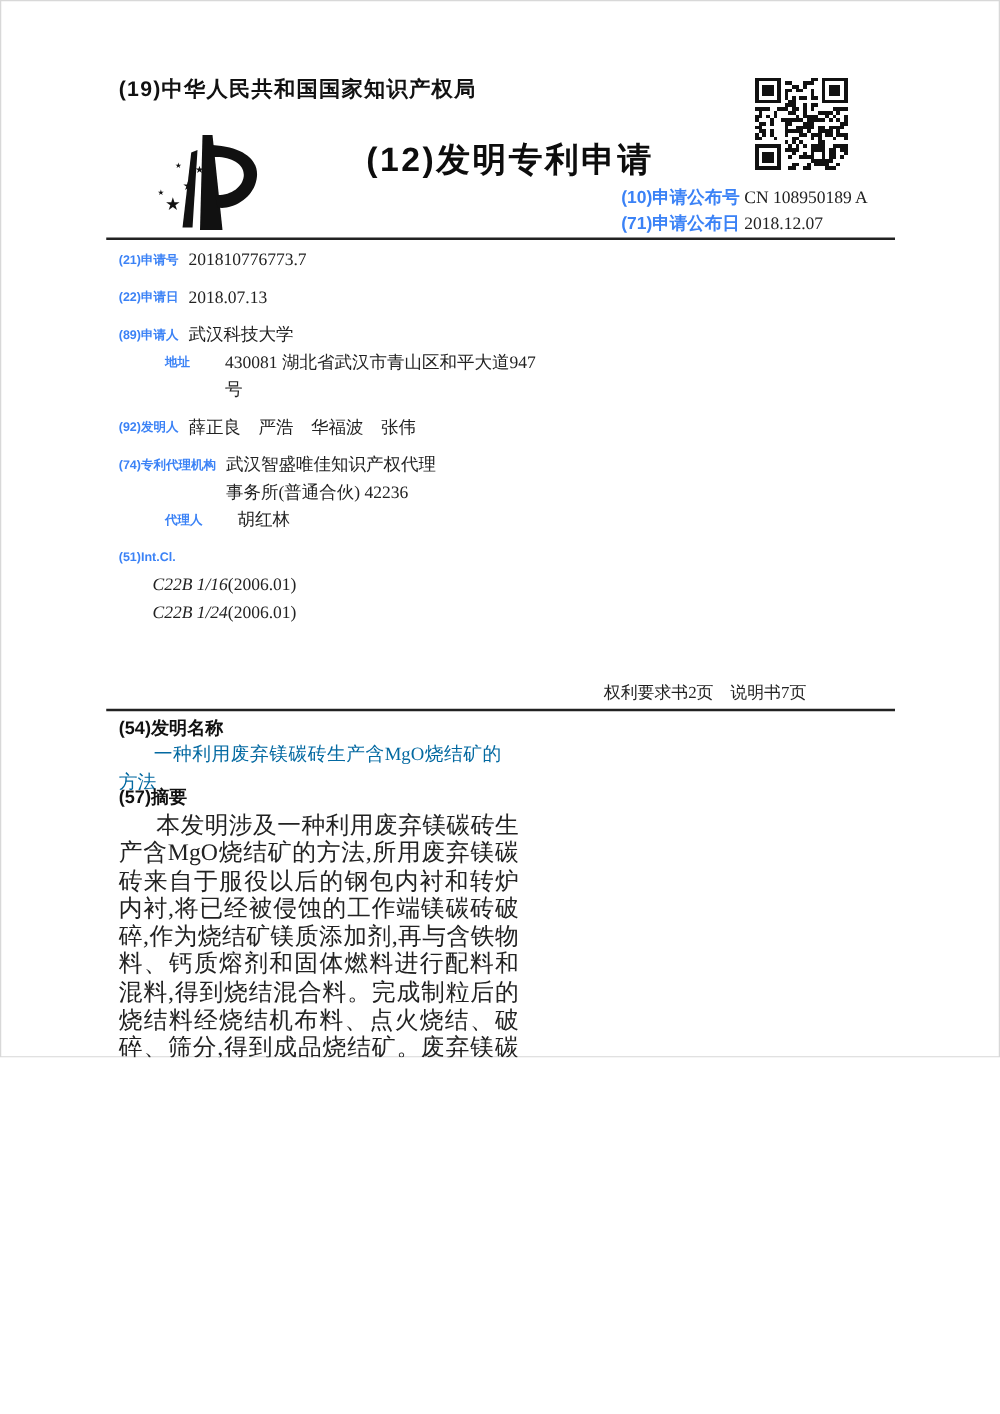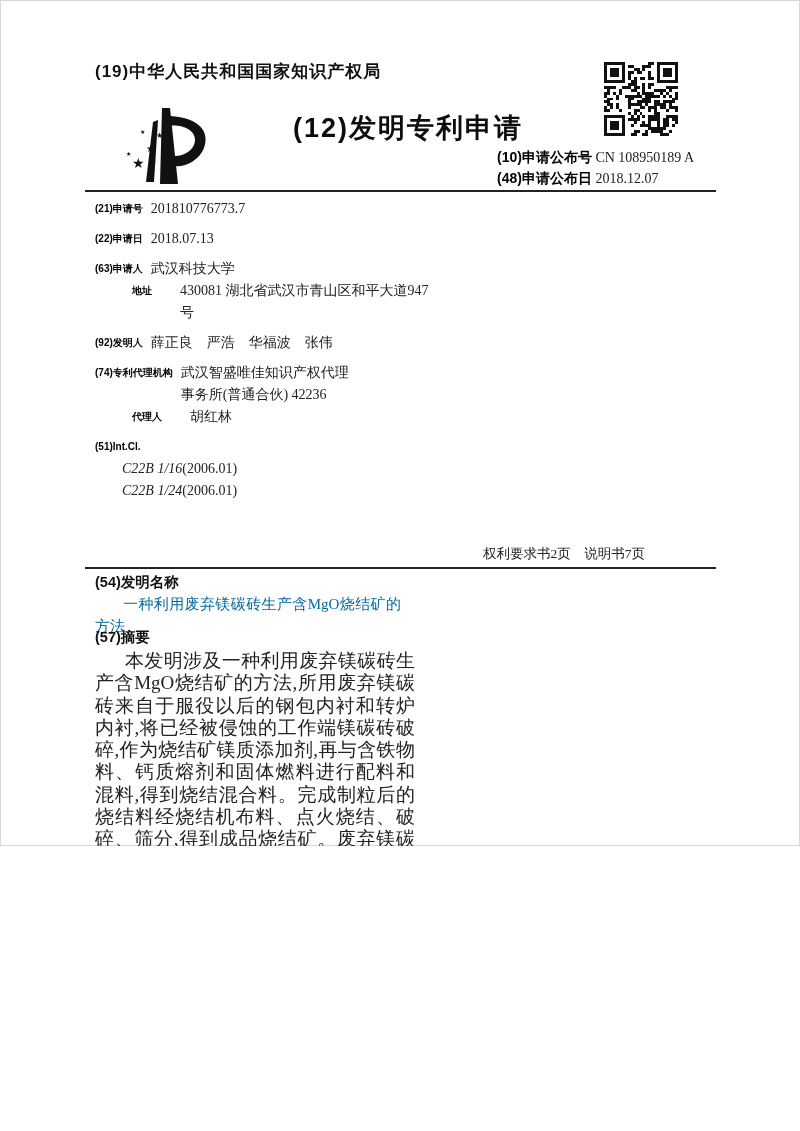--- a/index.html
+++ b/index.html
@@ -6,21 +6,21 @@
   .page{
     position:relative;
     width:800px;height:846px;
     background:#fff;
     font-family:"Liberation Serif","DejaVu Serif",serif;
     color:#1a1a1a;
     overflow:hidden;
     box-shadow:inset 0 0 0 1px #d8d8d8;
   }
   .abs{position:absolute;}
-  .label{font-family:"Liberation Sans","DejaVu Sans",sans-serif;font-weight:bold;color:#000000;}
+  .label{font-family:"Liberation Sans","DejaVu Sans",sans-serif;font-weight:bold;color:#3b82f6;}
   .val{font-family:"Liberation Serif","DejaVu Serif",serif;color:#222;}
   .office-title{left:95px;top:60px;font-family:"Liberation Sans","DejaVu Sans",sans-serif;font-weight:bold;font-size:17px;letter-spacing:1px;color:#111;}
   .doc-type{left:293px;top:110px;font-family:"Liberation Sans","DejaVu Sans",sans-serif;font-weight:bold;font-size:27px;letter-spacing:2px;color:#0d0d0d;}
   .pub-line{left:497px;font-size:14px;white-space:nowrap;}
   .pub-line .label{font-size:14px;}
   .rule{left:85px;width:631px;height:2px;background:#222;}
   .biblio{left:95px;top:198px;width:336px;font-size:14px;line-height:22px;}
   .entry{display:flex;align-items:flex-start;}
   .entry .label{white-space:nowrap;margin-right:8px;font-size:10px;}
   .entry .val{flex:0 1 auto;}
@@ -384,40 +384,40 @@
     </svg>
   </div>
 
   <div class="abs doc-type">(12)发明专利申请</div>
 
   <div class="abs pub-line" style="top:149px;">
     <span class="label">(10)申请公布号</span>
     <span class="val">CN 108950189 A</span>
   </div>
   <div class="abs pub-line" style="top:170px;">
-    <span class="label">(48)申请公布日</span>
+    <span class="label">(71)申请公布日</span>
     <span class="val">2018.12.07</span>
   </div>
 
   <div class="abs rule" style="top:190px;"></div>
 
   <div class="abs biblio">
 
     <div class="entry">
       <span class="label">(21)申请号</span>
       <span class="val">201810776773.7</span>
     </div>
 
     <div class="entry mt8">
       <span class="label">(22)申请日</span>
       <span class="val">2018.07.13</span>
     </div>
 
     <div class="entry mt8">
-      <span class="label">(63)申请人</span>
+      <span class="label">(89)申请人</span>
       <span class="val">武汉科技大学</span>
     </div>
     <div class="entry sub">
       <span class="label">地址</span>
       <span class="val" style="max-width:252px;">430081 湖北省武汉市青山区和平大道947号</span>
     </div>
 
     <div class="entry mt8">
       <span class="label">(92)发明人</span>
       <span class="val" style="white-space:pre-wrap;">薛正良　严浩　华福波　张伟</span>

